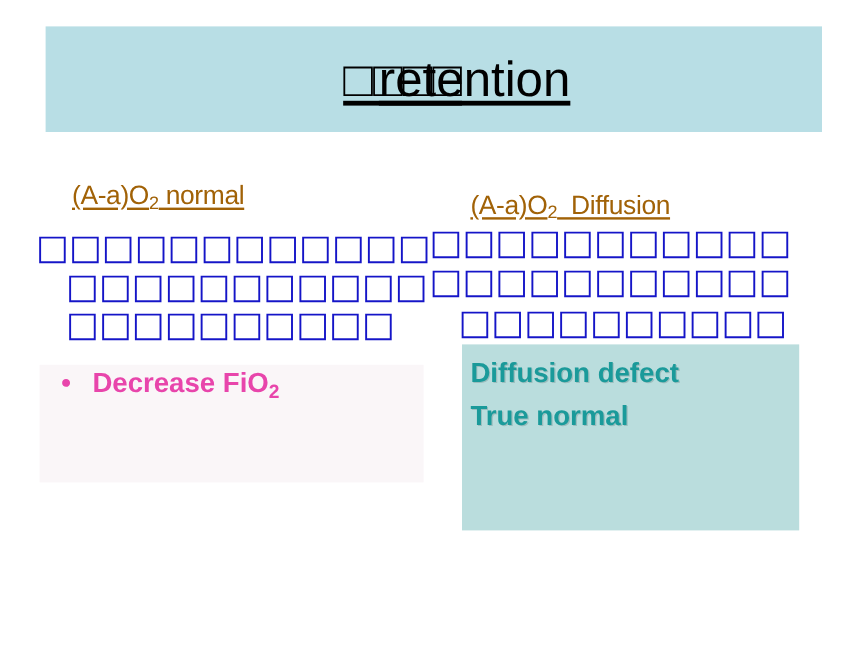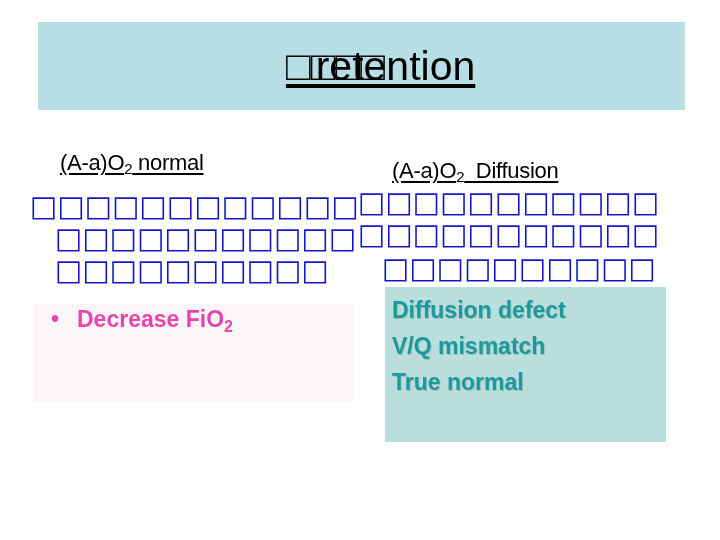--- a/index.html
+++ b/index.html
@@ -51,21 +51,21 @@
     text-underline-offset: 4px;
     letter-spacing: 0px;
   }
   .title-cjk  { transform: translateX(-26px); }
   .title-eng  { transform: translateX(34px); }
 
   
   .col-head {
     position: absolute;
     font-size: 22px;
-    color: #000000;
+    color: #a16207;
     text-decoration: underline;
     text-underline-offset: 3px;
     white-space: pre;
     background: #ffffff;
     letter-spacing: -0.3px;
   }
   #head-left  { left: 60px;  top: 150px; }
   #head-right { left: 392px; top: 158px; }
   .sub { font-size: 15px; vertical-align: -4px; }
 
@@ -175,15 +175,14 @@
 <div id="tofu-r3" class="tofu-row">□□□□□□□□□□</div>
 
 <div id="left-block"></div>
 <div id="left-list">
   <span class="bullet-line"><span class="dot">•</span><span>Decrease FiO</span><span class="sub">2</span><span></span></span>
 </div>
 
 <div id="right-block"></div>
 <div id="right-list">
   <span class="teal-line">Diffusion defect</span>
-  <span class="teal-line">V/Q mismatch</span>
   <span class="teal-line">True normal</span>
 </div>
 
 </body></html>

